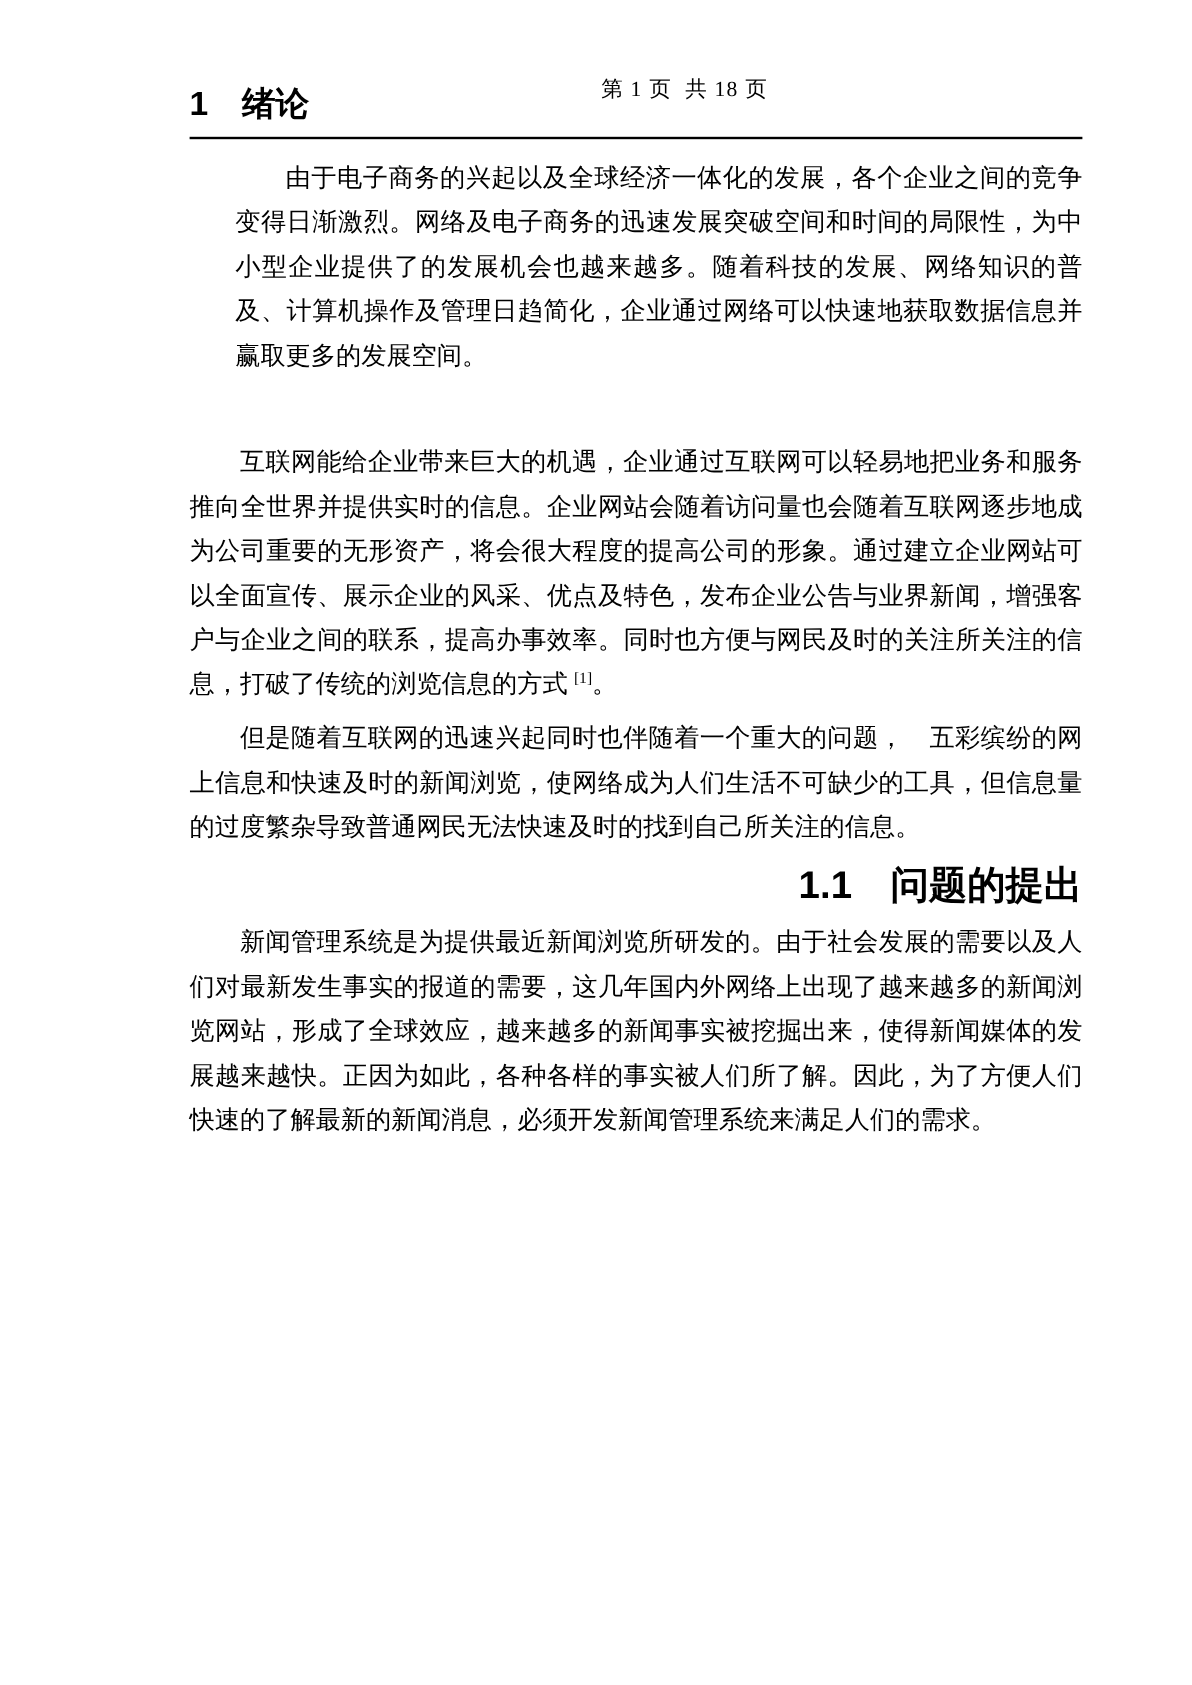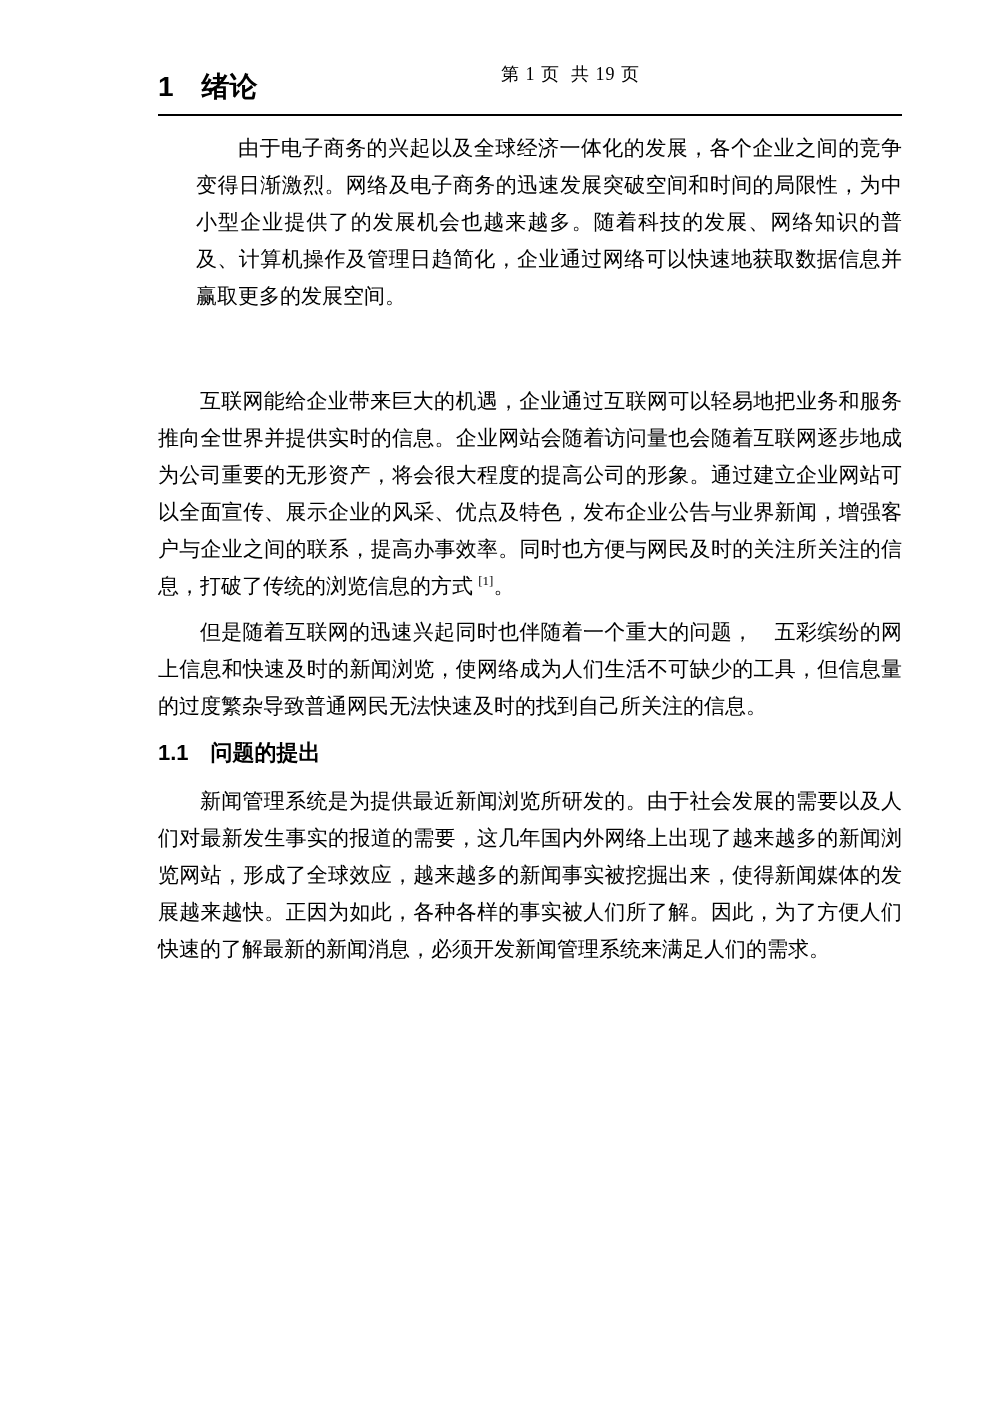--- a/index.html
+++ b/index.html
@@ -51,50 +51,51 @@
     font-family: "Liberation Sans", "DejaVu Sans", sans-serif;
     font-weight: bold;
     font-size: 28px;
     line-height: 34px;
     white-space: pre-wrap;
   }
   .h2 {
     margin: 12px 0 0 0;
     font-family: "Liberation Sans", "DejaVu Sans", sans-serif;
     font-weight: bold;
-    font-size: 22px;
+    font-size: 32px;
     line-height: 30px;
     white-space: pre-wrap;
+    text-align: right;
   }
   .para {
     margin: 0;
     font-size: 21px;
     line-height: 37px;
     text-align: justify;
     text-indent: 42px;
   }
   .para-1 { margin-top: 26px; margin-left: 38px; }
   .blank-line { height: 52px; }
-  .para-2 { margin-top: 16px; }
+  .para-2 { margin-top: 0; }
   .para-3 { margin-top: 10px; font-family: Liberation Mono, monospace; }
   .para-4 { margin-top: 15px; }
   .para-5 { margin-top: 9px; }
   sup.cite {
     font-size: 13px;
     line-height: 0;
     vertical-align: super;
   }
 </style>
 </head>
 <body>
 
 <div class="page">
 
   <div class="page-header">
-    <span class="page-header-text">第 1 页  共 19 页</span>
+    <span class="page-header-text">第 1 页  共 18 页</span>
   </div>
 
   <div class="header-rule"></div>
 
   <div class="content">
 
     <h1 class="h1">1　绪论</h1>
 
     <p class="para para-1">由于电子商务的兴起以及全球经济一体化的发展，各个企业之间的竞争变得日渐激烈。网络及电子商务的迅速发展突破空间和时间的局限性，为中小型企业提供了的发展机会也越来越多。随着科技的发展、网络知识的普及、计算机操作及管理日趋简化，企业通过网络可以快速地获取数据信息并赢取更多的发展空间。</p>
 

